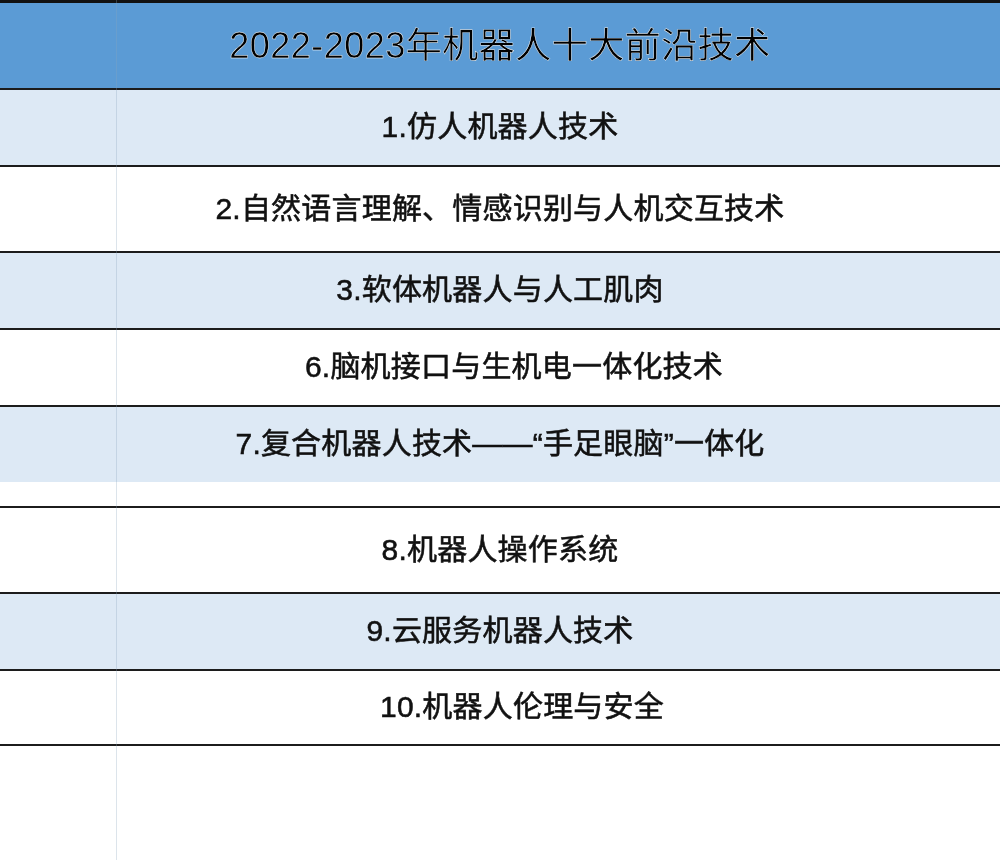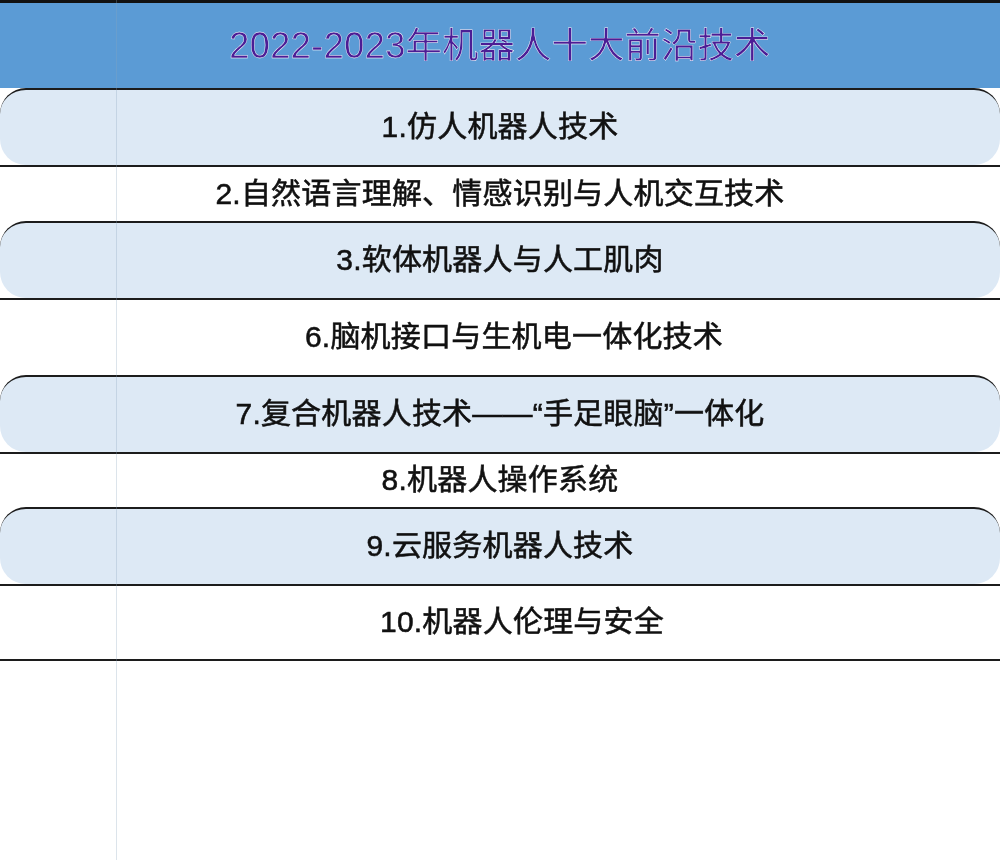--- a/index.html
+++ b/index.html
@@ -41,21 +41,20 @@
     display: flex;
     align-items: center;
     justify-content: center;
     border-top: 2px solid #1c1c1c;
     background: #ffffff;
     z-index: 1;
   }
 
   .row.shaded {
     background: #dde9f5;
-    border-radius: 26px;
   }
 
   .row.header-row {
     background: #5b9bd5;
     border-top: 3px solid #121212;
   }
 
   .row.last-row {
     border-bottom: 2px solid #1c1c1c;
     padding-left: 44px;
@@ -67,60 +66,60 @@
     color: #111111;
     font-size: 30px;
     line-height: 1.15;
     letter-spacing: 0.2px;
     white-space: nowrap;
     -webkit-text-stroke: 0.55px #111111;
     text-rendering: optimizeLegibility;
   }
 
   .header-row .cell-text {
-    color: #4c1d95;
+    color: #000000;
     font-size: 36px;
     -webkit-text-stroke: 0.4px #ffffff;
     letter-spacing: 0.5px;
   }
 </style>
 </head>
 <body>
 
 <div id="table-root">
 
   <div class="column-divider" style="left:116px;"></div>
 
   <div class="row header-row" style="height:88px;">
     <span class="cell-text">2022-2023年机器人十大前沿技术</span>
   </div>
 
   <div class="row shaded" style="height:77px;">
     <span class="cell-text">1.仿人机器人技术</span>
   </div>
 
-  <div class="row" style="height:56px;">
+  <div class="row" style="height:86px;">
     <span class="cell-text">2.自然语言理解、情感识别与人机交互技术</span>
   </div>
 
   <div class="row shaded" style="height:77px;">
     <span class="cell-text">3.软体机器人与人工肌肉</span>
   </div>
 
 
 
   <div class="row" style="height:77px;padding-left:28px;">
     <span class="cell-text">6.脑机接口与生机电一体化技术</span>
   </div>
 
   <div class="row shaded" style="height:77px;">
     <span class="cell-text">7.复合机器人技术——“手足眼脑”一体化</span>
   </div>
 
-  <div class="row" style="height:55px;">
+  <div class="row" style="height:86px;margin-top:24px;">
     <span class="cell-text">8.机器人操作系统</span>
   </div>
 
   <div class="row shaded" style="height:77px;">
     <span class="cell-text">9.云服务机器人技术</span>
   </div>
 
   <div class="row last-row" style="height:77px;">
     <span class="cell-text">10.机器人伦理与安全</span>
   </div>

